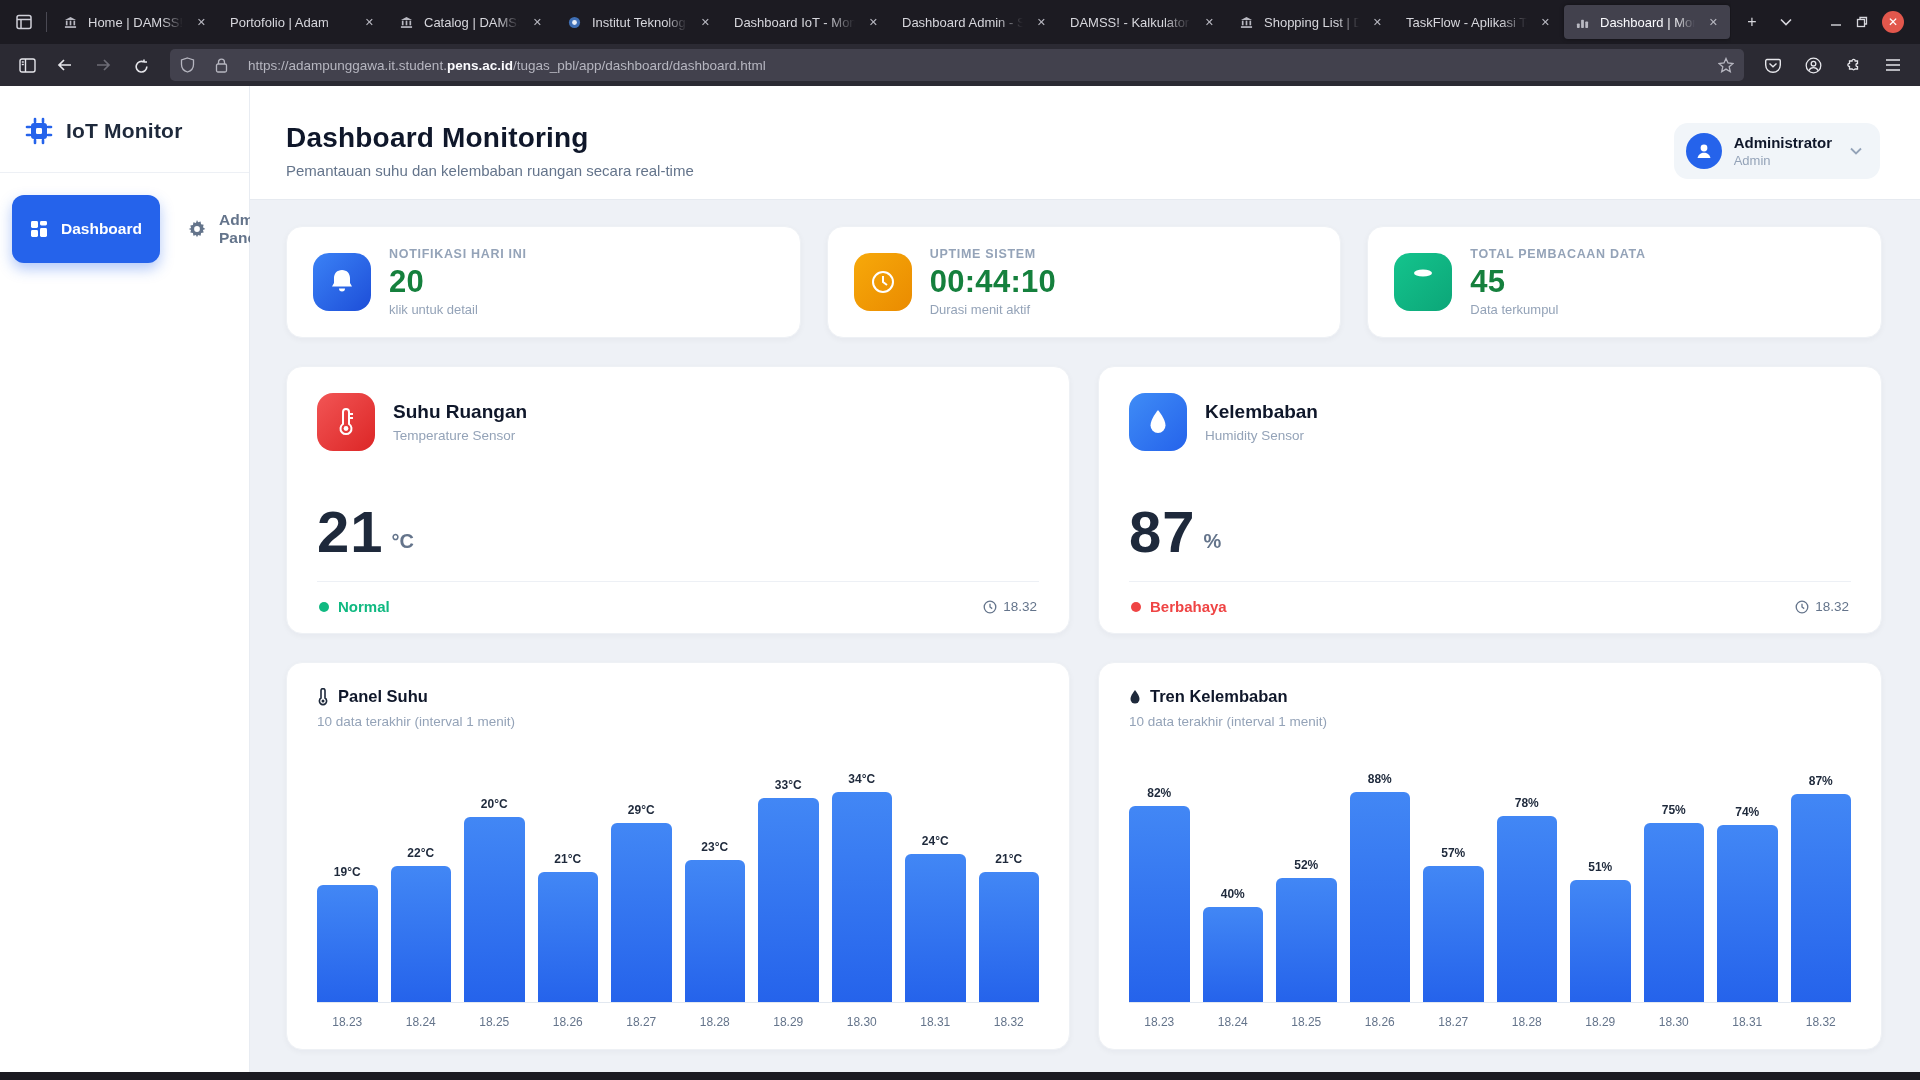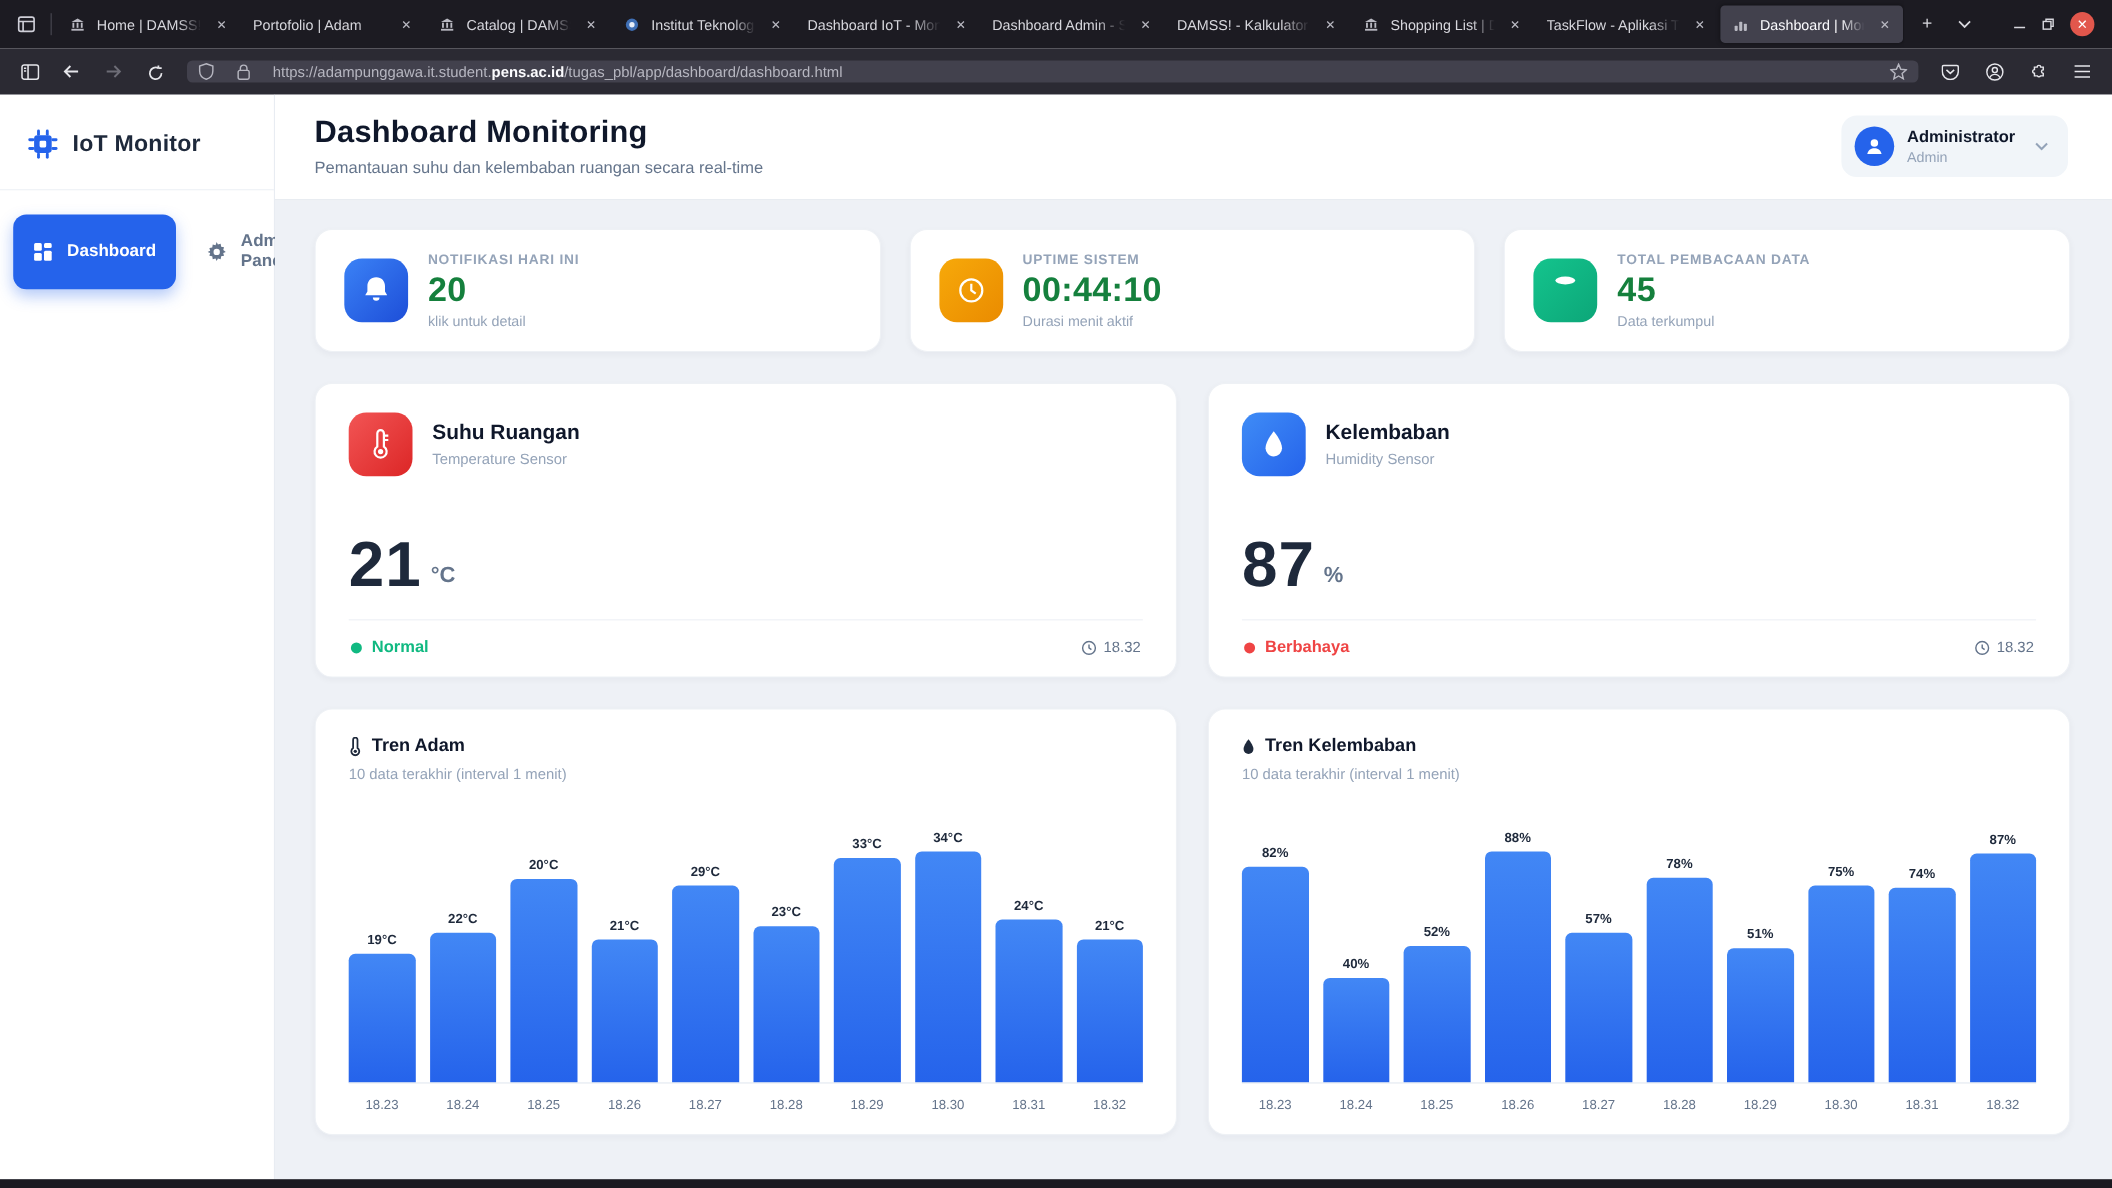--- a/index.html
+++ b/index.html
@@ -19,38 +19,38 @@
   .tab-close { font-size:11px; color:#b9b9c2; padding:2px 4px; border-radius:3px; flex:0 0 auto; }
   .favicon { width:16px; height:16px; flex:0 0 auto; display:flex; align-items:center; justify-content:center; }
   .tabbar-right { display:flex; align-items:center; margin-left:4px; color:#d7d7dd; }
   .chrome-btn { width:34px; height:32px; display:flex; align-items:center; justify-content:center; font-size:16px; border-radius:4px; }
   .win-controls { margin-left:auto; display:flex; align-items:center; gap:14px; padding-right:10px; color:#d7d7dd; }
   .win-close { width:22px; height:22px; background:#e2574c; border-radius:50%; color:#fff; display:flex; align-items:center; justify-content:center; font-size:12px; }
 
   .toolbar { height:42px; background:#2b2a33; display:flex; align-items:center; padding:0 10px; gap:4px; flex:0 0 auto; }
   .nav-btn { width:34px; height:30px; display:flex; align-items:center; justify-content:center; border-radius:4px; color:#e6e6eb; }
   .nav-btn.disabled { color:#6d6c76; }
-  .urlbar { flex:1; height:20px; background:#42414d; border-radius:5px; margin:0 8px; display:flex; align-items:center; padding:0 10px; gap:20px; color:#b6b6c0; }
+  .urlbar { flex:1; height:32px; background:#42414d; border-radius:5px; margin:0 8px; display:flex; align-items:center; padding:0 10px; gap:20px; color:#b6b6c0; }
   .url-text { flex:1; font-size:13.5px; white-space:nowrap; overflow:hidden; color:#b6b6c0; }
   .url-text b { color:#fbfbfe; font-weight:bold; }
   .toolbar-icons { display:flex; align-items:center; gap:6px; color:#dcdce2; }
 
   
   .app { flex:1; display:flex; overflow:hidden; }
   .bottom-bar { height:8px; background:#1b1a21; flex:0 0 auto; }
 
   .sidebar { width:250px; background:#ffffff; border-right:1px solid #e8ecf2; flex:0 0 auto; display:flex; flex-direction:column; }
   .logo-row { display:flex; align-items:center; gap:12px; padding:30px 24px 26px 24px; border-bottom:1px solid #edf0f5; }
   .logo-text { font-size:21px; font-weight:bold; color:#1e293b; letter-spacing:.2px; }
   .side-nav { padding:22px 12px; display:flex; flex-direction:row; gap:10px; }
   .side-item { display:flex; align-items:center; gap:13px; padding:16px 18px; border-radius:12px; font-size:15.5px; color:#64748b; font-weight:bold; cursor:pointer; }
   .side-item.active { background:#2563eb; color:#ffffff; box-shadow:0 6px 14px rgba(37,99,235,.35); }
 
   .main { flex:1; display:flex; flex-direction:column; background:#eef1f6; overflow:hidden; }
-  .page-header { background:#ffffff; padding:18px 40px 20px 36px; display:flex; align-items:center; justify-content:space-between; border-bottom:1px solid #e6eaf0; }
+  .page-header { background:#ffffff; padding:36px 40px 20px 36px; display:flex; align-items:center; justify-content:space-between; border-bottom:1px solid #e6eaf0; }
   .page-title { font-size:28px; font-weight:bold; color:#0f172a; letter-spacing:.2px; }
   .page-sub { margin-top:8px; font-size:15px; color:#64748b; }
   .admin-chip { background:#f1f5f9; border-radius:14px; padding:10px 18px 10px 12px; display:flex; align-items:center; gap:12px; cursor:pointer; }
   .avatar { width:36px; height:36px; border-radius:50%; background:#2563eb; display:flex; align-items:center; justify-content:center; }
   .admin-name { font-size:15px; font-weight:bold; color:#0f172a; }
   .admin-role { font-size:13px; color:#94a3b8; margin-top:2px; }
   .chev { color:#94a3b8; margin-left:6px; }
 
   .page-body { flex:1; padding:26px 38px 20px 36px; overflow:hidden; }
 
@@ -474,21 +474,21 @@
 
         <div class="chart-row">
           <div class="card chart-card">
             <div class="chart-head">
               <span>
                 <svg width="12" height="18" viewBox="0 0 12 18" fill="none" stroke="#1e293b" stroke-width="1.6">
                     <path d="M4 2.6 a2 2 0 0 1 4 0 V10 a3.6 3.6 0 1 1 -4 0 Z"></path>
                     <circle cx="6" cy="13" r="1.5" fill="#1e293b" stroke="none"></circle>
                   </svg>
               </span>
-              <span>Tren Adam</span>
+              <span>Panel Suhu</span>
             </div>
             <div class="chart-sub">10 data terakhir (interval 1 menit)</div>
             <div class="chart-area">
               <div class="bars">
                   <div class="bar-col">
                     <div class="bar-label">19°C</div>
                     <div class="bar" style="height: 117px; background: linear-gradient(rgb(66, 135, 245) 0%, rgb(37, 99, 235) 100%);"></div>
                   </div>
                   <div class="bar-col">
                     <div class="bar-label">22°C</div>

